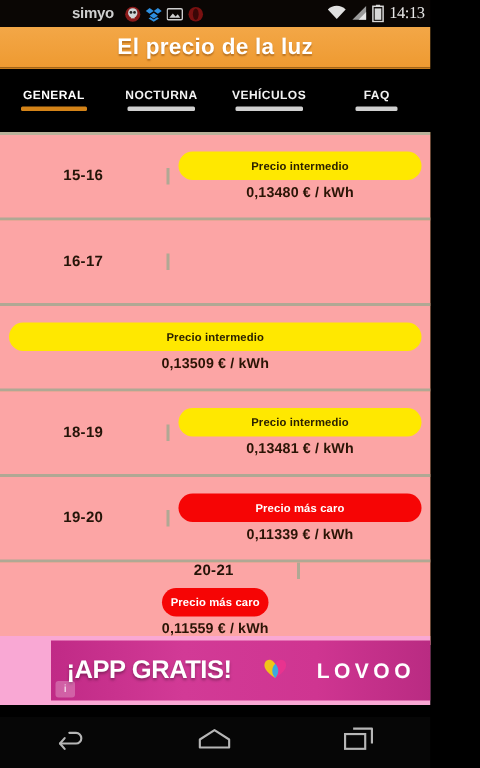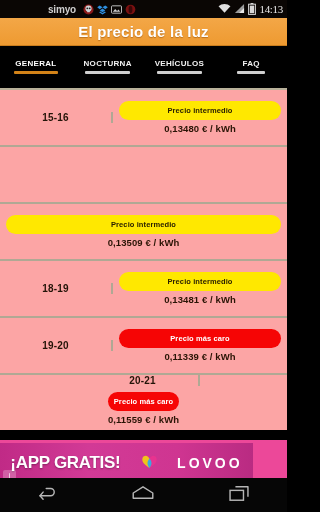--- a/index.html
+++ b/index.html
@@ -85,22 +85,22 @@
   }
   .pill.intermedio{ background:#ffe800; color:#2a2000; }
   .pill.barato{ background:#0f8a0f; color:#ffffff; }
   .pill.caro{ background:#f60505; color:#ffffff; }
   .value{
     font-size:9.5px; font-weight:bold; color:#2a1405; letter-spacing:.1px;
   }
 
   
   .ad{
-    position:absolute; top:440px; left:0; width:287px; height:46px;
-    background:#ec4899; display:flex; align-items:center; justify-content:flex-start;
+    position:absolute; top:424px; left:0; width:287px; height:46px;
+    background:#f9a8d4; display:flex; align-items:center; justify-content:flex-end;
   }
   .ad-inner{
     position:relative;
     width:253px; height:40px;
     background:linear-gradient(90deg,#c02a86 0%, #d23a96 35%, #cf3591 70%, #b92b82 100%);
     display:flex; align-items:center; justify-content:space-around;
     overflow:hidden;
   }
   .ad-text{
     color:#fff; font-size:17px; font-weight:bold; letter-spacing:-.3px;
@@ -212,20 +212,21 @@
 
     <div class="row">
       <div class="cell-hour">15-16</div>
       <div class="cell-price">
         <div class="pill intermedio">Precio intermedio</div>
         <div class="value">0,13480 € / kWh</div>
       </div>
     </div>
 
     <div class="row">
+      <div class="cell-hour">16-17</div>
     </div>
 
     <div class="row">
       <div class="cell-price">
         <div class="pill intermedio">Precio intermedio</div>
         <div class="value">0,13509 € / kWh</div>
       </div>
     </div>
 
     <div class="row">

